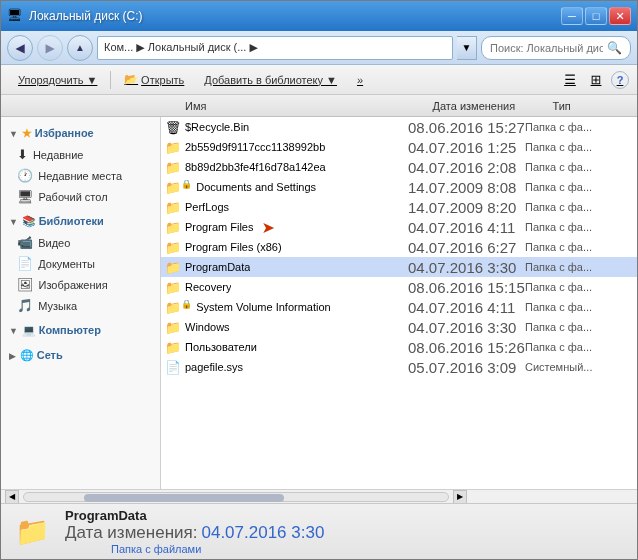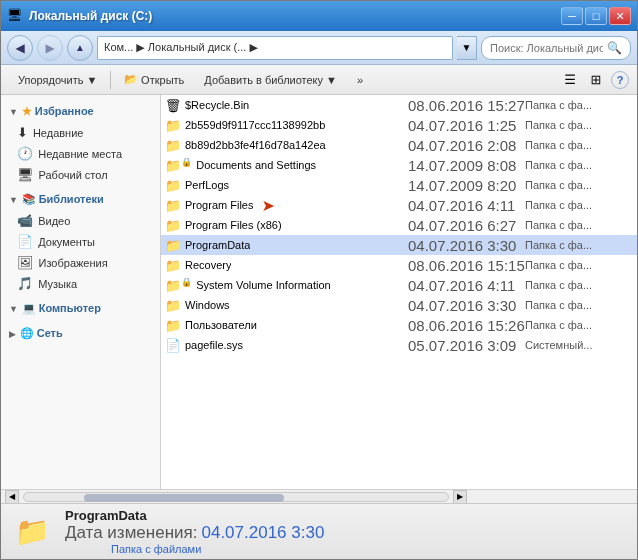--- a/index.html
+++ b/index.html
@@ -34,21 +34,21 @@
       align-items: center;
       gap: 6px;
     }
     .titlebar-icon {
       width: 16px;
       height: 16px;
     }
     .titlebar-title {
       color: white;
       font-size: 12px;
-      font-weight: 700;
+      font-weight: 400;
       text-shadow: 1px 1px 2px rgba(0,0,0,0.4);
       text-align: center;
     }
     .titlebar-buttons {
       display: flex;
       gap: 2px;
     }
     .titlebar-btn {
       width: 22px;
       height: 18px;
@@ -139,20 +139,21 @@
     
     .toolbar {
       background: linear-gradient(to bottom, #f5f5f5, #e8e8e8);
       height: 30px;
       display: flex;
       align-items: center;
       padding: 0 8px;
       gap: 2px;
       border-bottom: 1px solid #c8c8c8;
       flex-shrink: 0;
+      text-decoration: underline;
     }
     .toolbar-btn {
       height: 22px;
       padding: 0 8px;
       border: 1px solid transparent;
       border-radius: 2px;
       background: transparent;
       font-size: 11px;
       cursor: pointer;
       display: flex;
@@ -403,20 +404,25 @@
     </button>
     <button class="toolbar-btn">Добавить в библиотеку ▼</button>
     <button class="toolbar-btn">»</button>
     <div class="toolbar-right">
       <div class="view-btn">☰</div>
       <div class="view-btn">⊞</div>
       <div class="view-btn" style="color:#3366cc;font-weight:bold;border:1px solid #a0b8d0;border-radius:50%;width:18px;height:18px;font-size:11px">?</div>
     </div>
   </div>
 
+  <div class="column-header">
+    <div class="col-header col-name">Имя</div>
+    <div class="col-header col-date">Дата изменения</div>
+    <div class="col-header col-type">Тип</div>
+  </div>
 
   <div class="main-area">
 
     <div class="sidebar">
       <div class="sidebar-group">
         <div class="sidebar-section-header">
           <span class="chevron">▼</span>
           <span class="sidebar-section-label">
             <span style="color:#f0a020">★</span>
             <span>Избранное</span>

